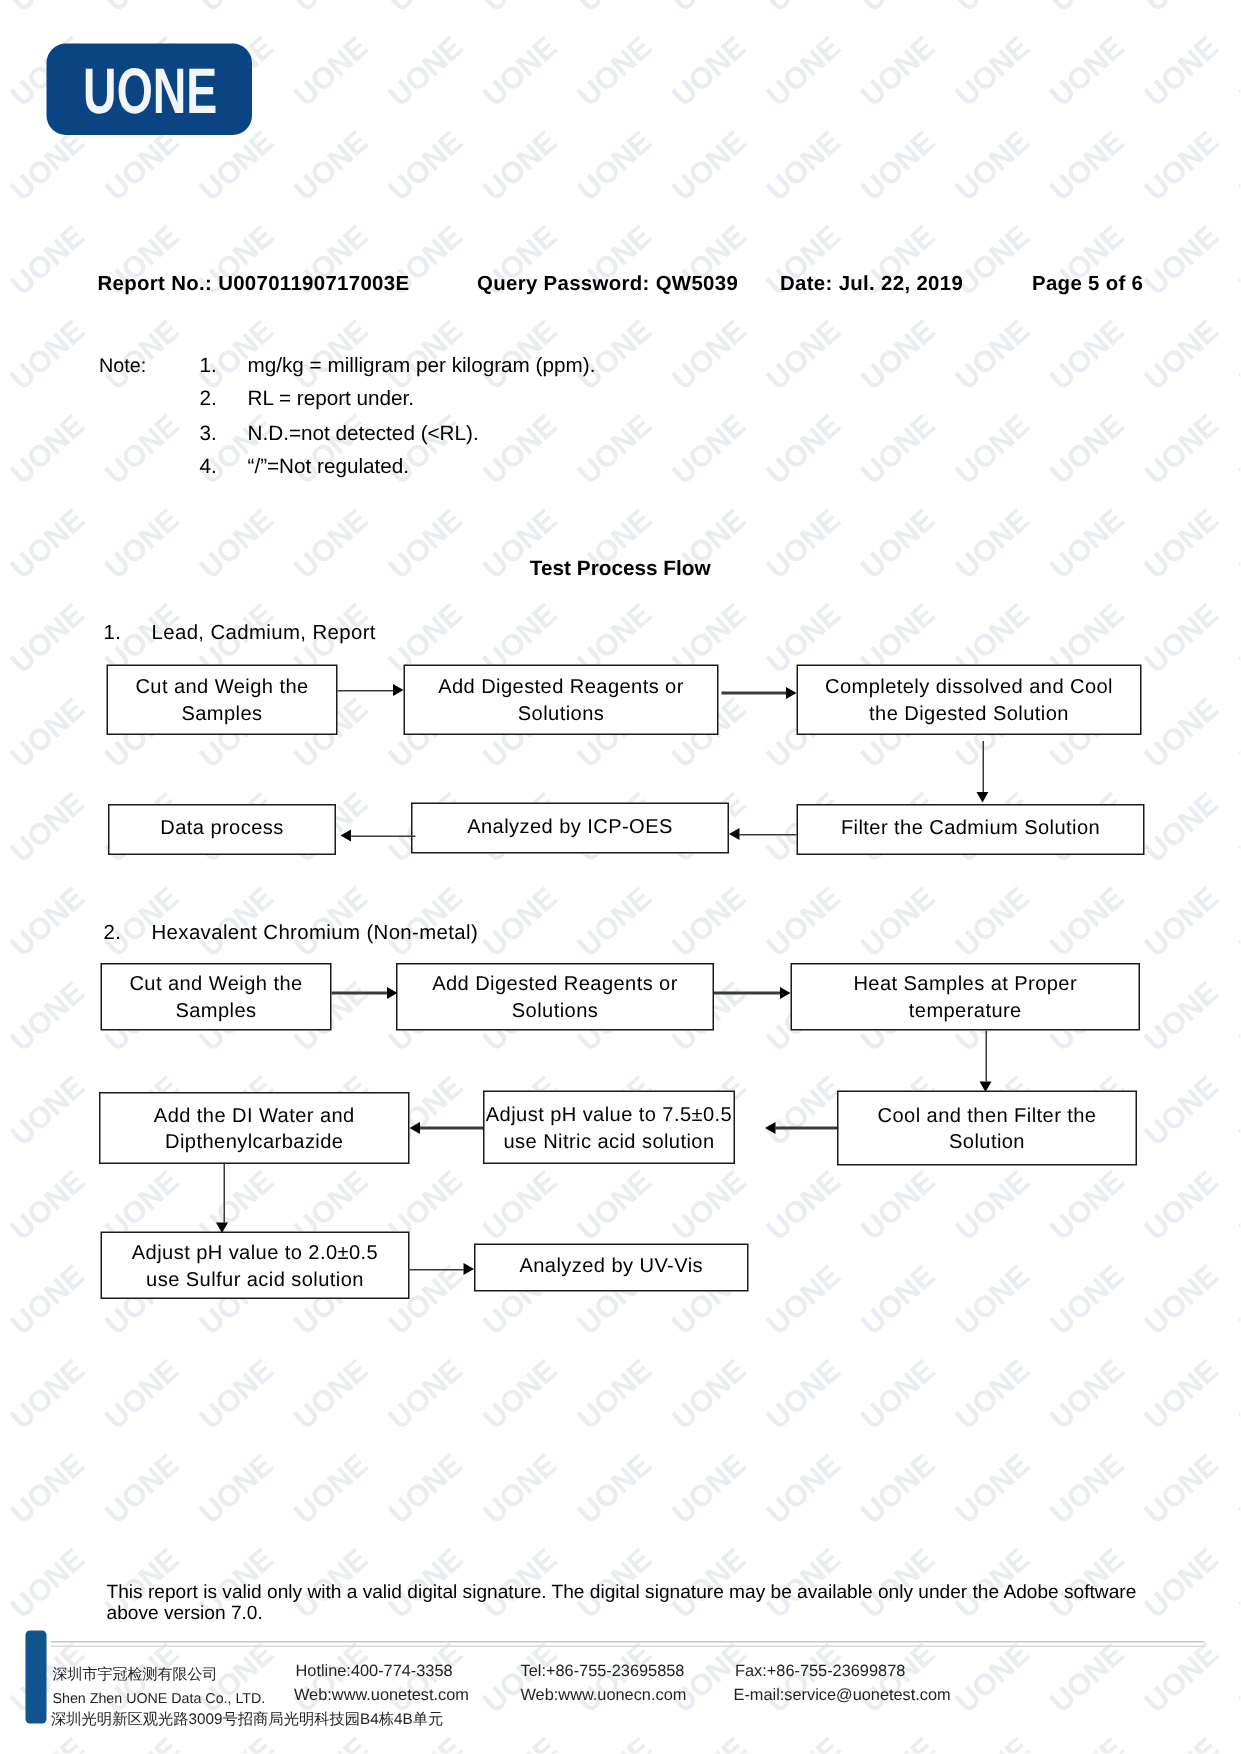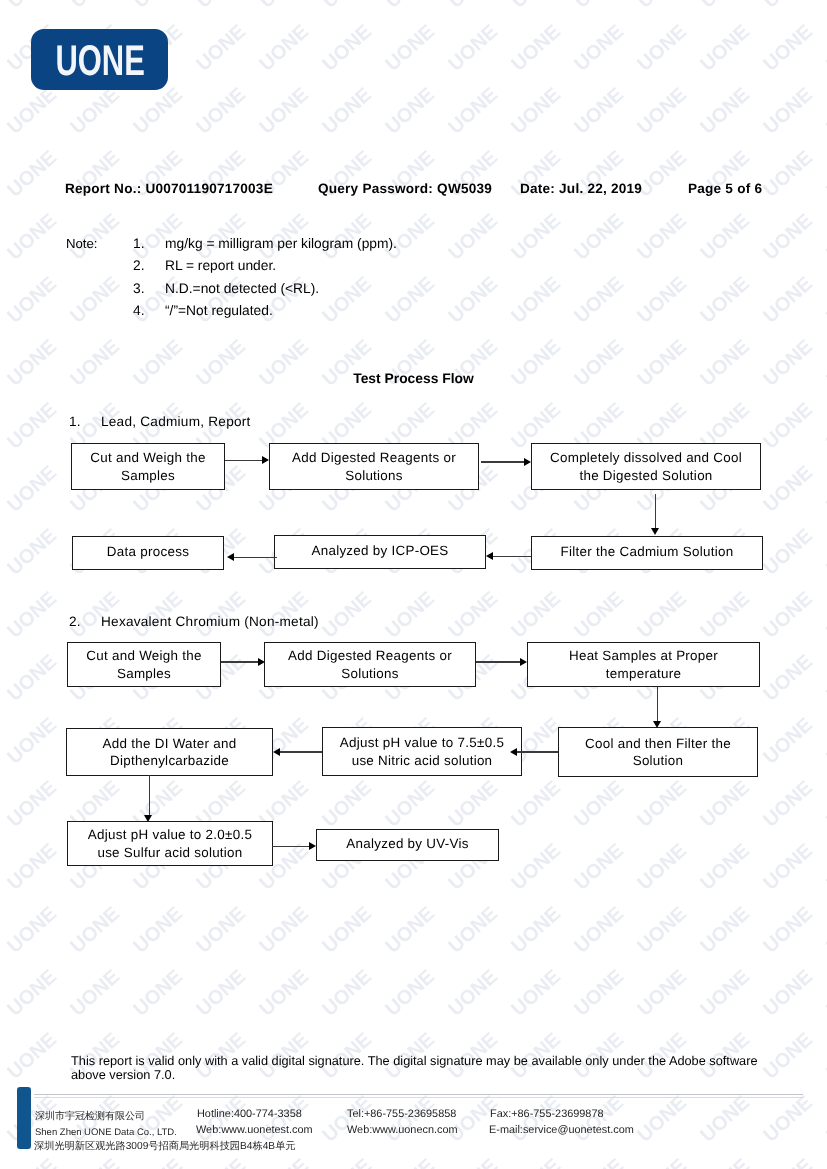--- a/index.html
+++ b/index.html
@@ -464,21 +464,21 @@
         </div>
         <div class="fbox" style="left: 264px; top: 642px; width: 212px; height: 45px;">
           <div class="fbox-txt">Add Digested Reagents or<br>Solutions</div>
         </div>
         <div class="fbox" style="left: 527px; top: 642px; width: 233px; height: 45px;">
           <div class="fbox-txt">Heat Samples at Proper<br>temperature</div>
         </div>
         <div class="fbox" style="left: 558px; top: 727px; width: 200px; height: 50px;">
           <div class="fbox-txt">Cool and then Filter the<br>Solution</div>
         </div>
-        <div class="fbox" style="left: 322px; top: 727px; width: 200px; height: 49px; align-items: center;">
+        <div class="fbox" style="left: 322px; top: 727px; width: 168px; height: 49px; align-items: center;">
           <div class="fbox-txt">Adjust pH value to 7.5±0.5<br>use Nitric acid solution</div>
         </div>
         <div class="fbox" style="left: 66px; top: 728px; width: 207px; height: 48px;">
           <div class="fbox-txt">Add the DI Water and<br>Dipthenylcarbazide</div>
         </div>
         <div class="fbox" style="left: 67px; top: 821px; width: 206px; height: 45px;">
           <div class="fbox-txt">Adjust pH value to 2.0±0.5<br>use Sulfur acid solution</div>
         </div>
         <div class="fbox" style="left: 316px; top: 829px; width: 183px; height: 32px;">
           <div class="fbox-txt one">Analyzed by UV-Vis</div>

